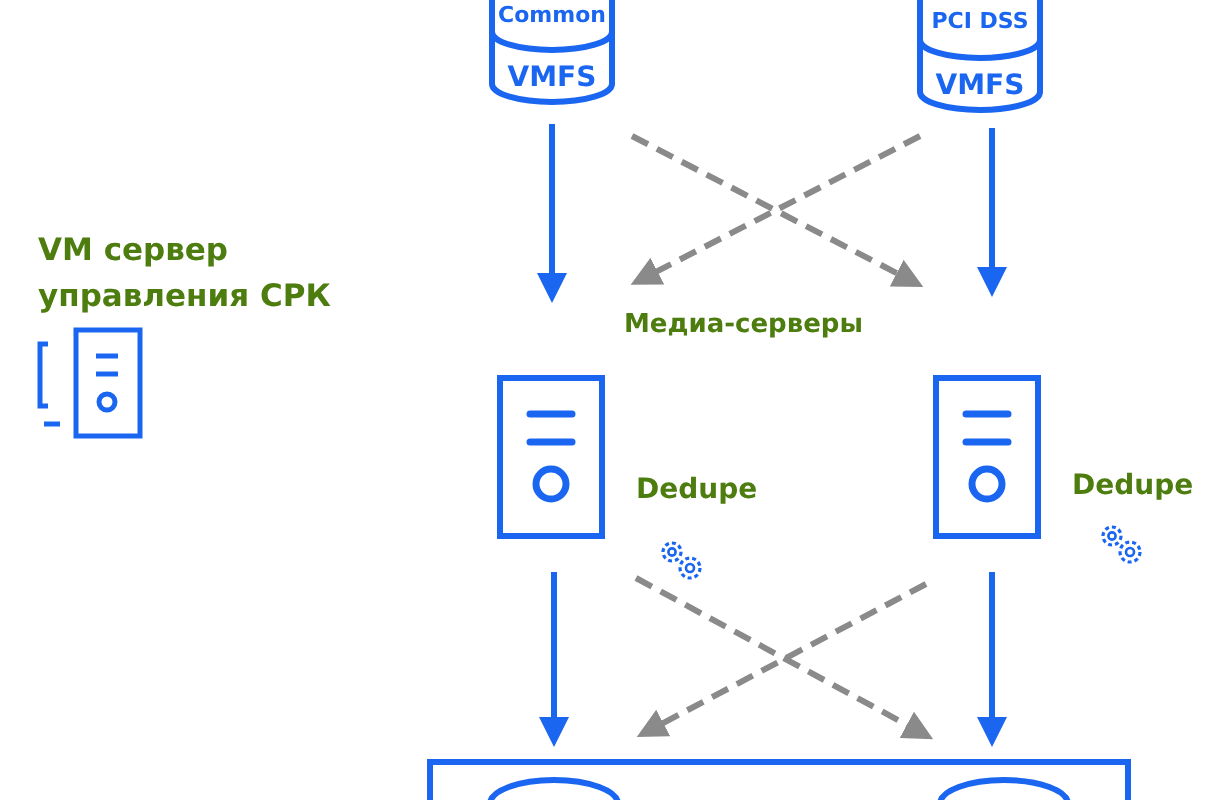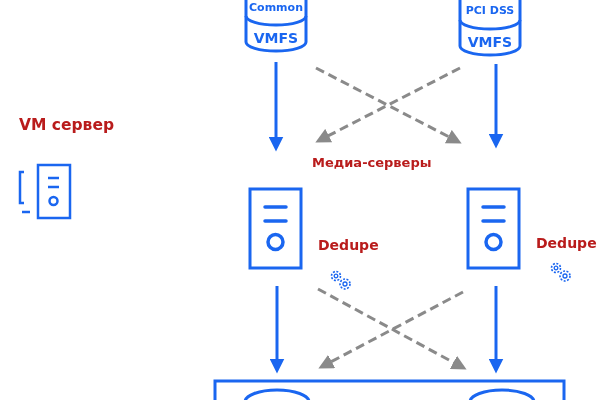--- a/index.html
+++ b/index.html
@@ -1,18 +1,18 @@
 <!DOCTYPE html>
 <html><head>
 <meta charset="utf-8">
 <style>
   html, body { margin: 0; padding: 0; background: #ffffff; }
   body { width: 607px; height: 400px; position: relative; overflow: hidden;
          font-family: "DejaVu Sans", sans-serif; }
-  .lbl { position: absolute; color: #b91c1c; font-weight: bold; white-space: nowrap; }
+  .lbl { position: absolute; color: #4d7c0f; font-weight: bold; white-space: nowrap; }
   .vm-label { left: 19px; top: 114px; font-size: 15.5px; line-height: 23px; }
   .media-label { left: 312px; top: 155px; font-size: 13px; }
   .dedupe-left { left: 318px; top: 237px; font-size: 14px; }
   .dedupe-right { left: 536px; top: 235px; font-size: 14px; }
   .cyl-text { font-family: "DejaVu Sans", sans-serif; font-weight: bold; fill: #1a66f0; }
   svg.diagram { position: absolute; left: 0; top: 0; }
 </style>
 </head>
 <body>
 
@@ -91,17 +91,18 @@
 
   <g>
     <rect x="215" y="381" width="349" height="40" fill="none" stroke="#1a66f0" stroke-width="3"></rect>
     <path d="M245,402 A32,12 0 0 1 309,402" fill="none" stroke="#1a66f0" stroke-width="3"></path>
     <path d="M470,402 A32,12 0 0 1 534,402" fill="none" stroke="#1a66f0" stroke-width="3"></path>
   </g>
 </svg>
 
 <div class="lbl vm-label">
   <div>VM сервер</div>
+  <div>управления СРК</div>
 </div>
 
 <div class="lbl media-label">Медиа-серверы</div>
 <div class="lbl dedupe-left">Dedupe</div>
 <div class="lbl dedupe-right">Dedupe</div>
 
 </body></html>

